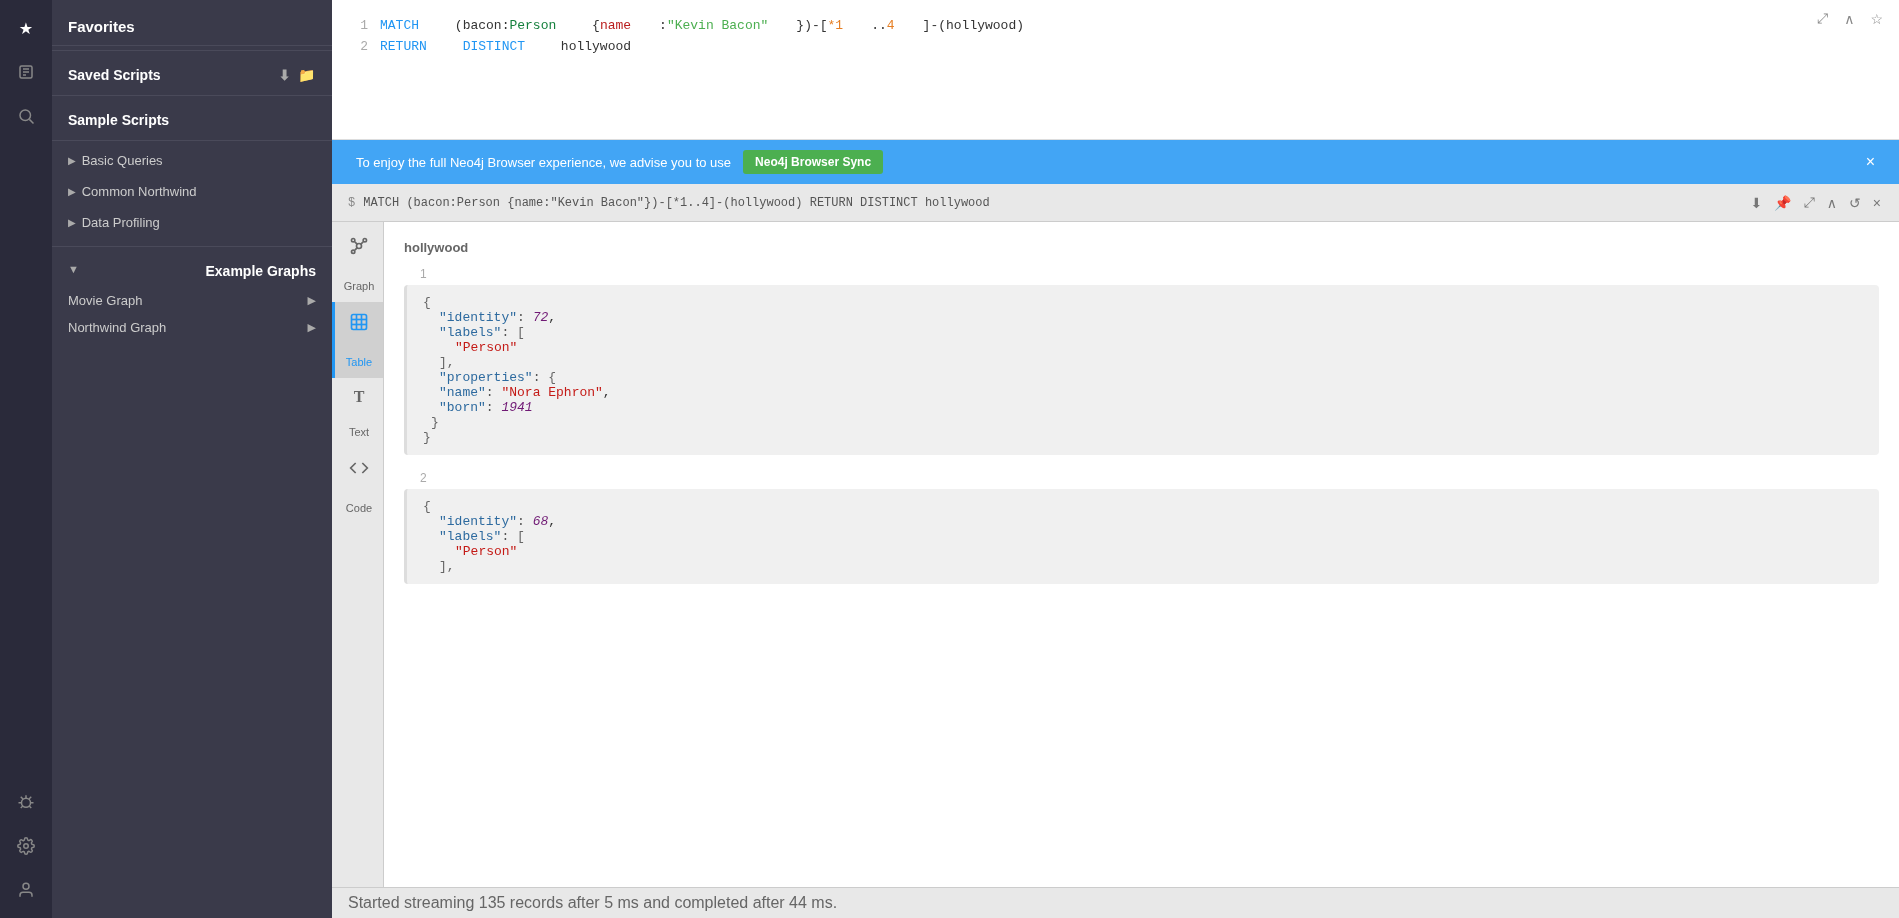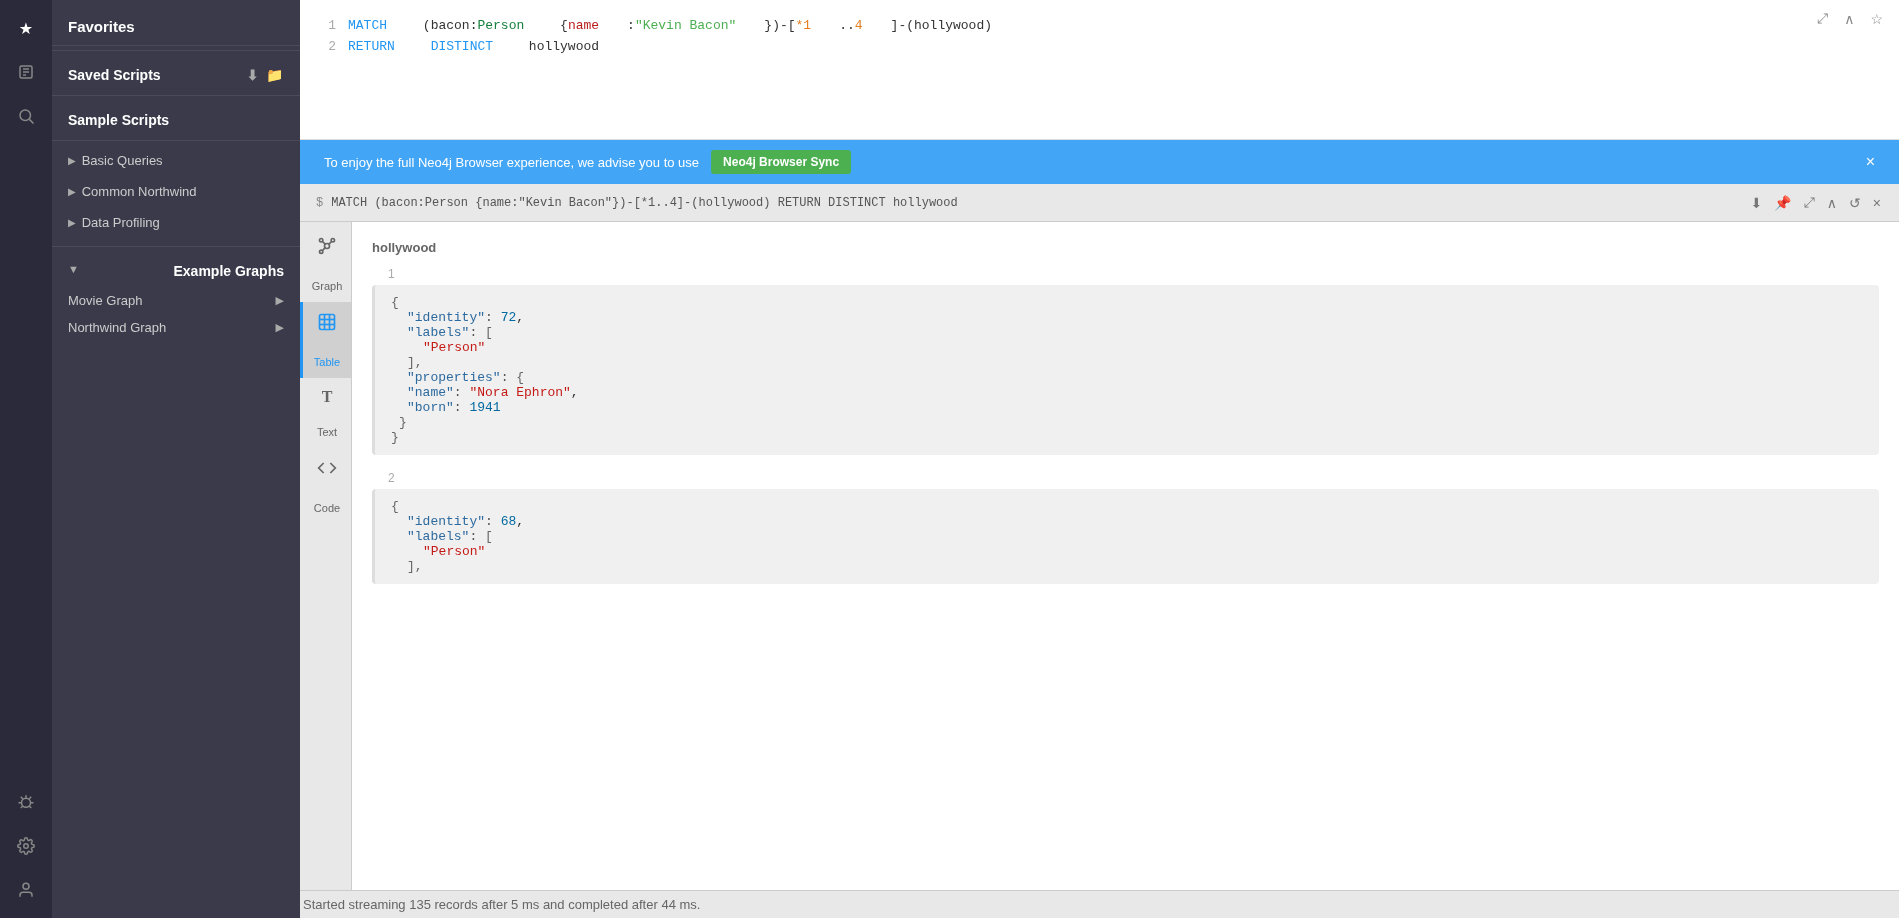--- a/index.html
+++ b/index.html
@@ -32,21 +32,21 @@
       margin-top: auto;
       display: flex;
       flex-direction: column;
       align-items: center;
       gap: 8px;
       padding-bottom: 10px;
     }
 
     
     .sidebar {
-      width: 248px;
+      width: 280px;
       background: #3a3a4a;
       color: #ddd;
       display: flex;
       flex-direction: column;
       flex-shrink: 0;
       overflow-y: auto;
     }
     .sidebar-header {
       padding: 18px 16px 10px;
       font-size: 15px;
@@ -253,38 +253,38 @@
       padding: 8px 0 4px 0;
     }
     .result-card {
       background: #f0f0f0;
       border-radius: 4px;
       padding: 10px 16px;
       margin-bottom: 8px;
       border-left: 3px solid #ddd;
     }
     .json-key { color: #2d6a9f; }
-    .json-value-num { color: #0369a1; }
+    .json-value-num { color: #701a75; font-style: italic; }
     .json-value-str { color: #c41a16; }
     .json-bracket { color: #666; }
     .json-colon { color: #555; }
 
     .result-row-number {
       color: #aaa;
       font-size: 12px;
       padding: 8px 0 4px 16px;
       font-family: 'Segoe UI', Arial, sans-serif;
     }
 
     
     .status-bar {
       background: #e8e8e8;
       border-top: 1px solid #ccc;
-      padding: 6px 3px;
-      font-size: 13px;
+      padding: 6px 16px;
+      font-size: 16px;
       color: #666;
       font-family: 'Segoe UI', Arial, sans-serif;
     }
 
     
     .result-content::-webkit-scrollbar { width: 6px; }
     .result-content::-webkit-scrollbar-track { background: #f0f0f0; }
     .result-content::-webkit-scrollbar-thumb { background: #ccc; border-radius: 3px; }
   </style>
 </head>

